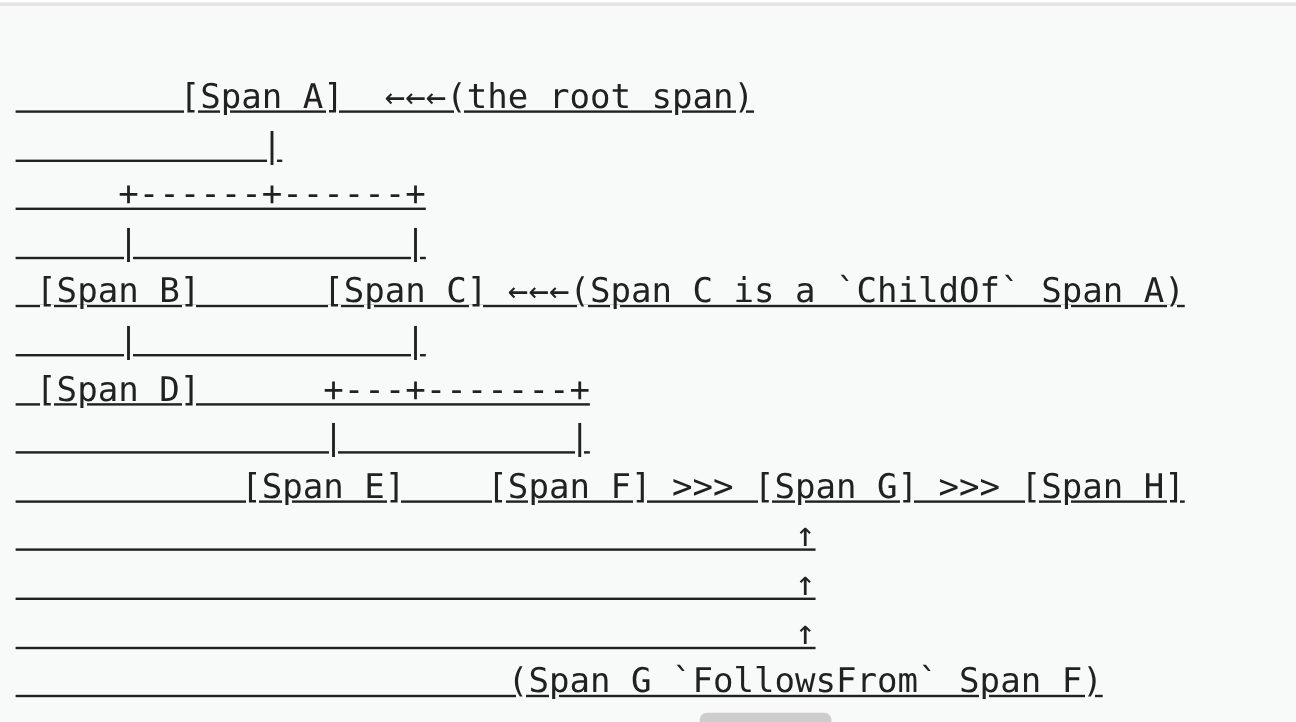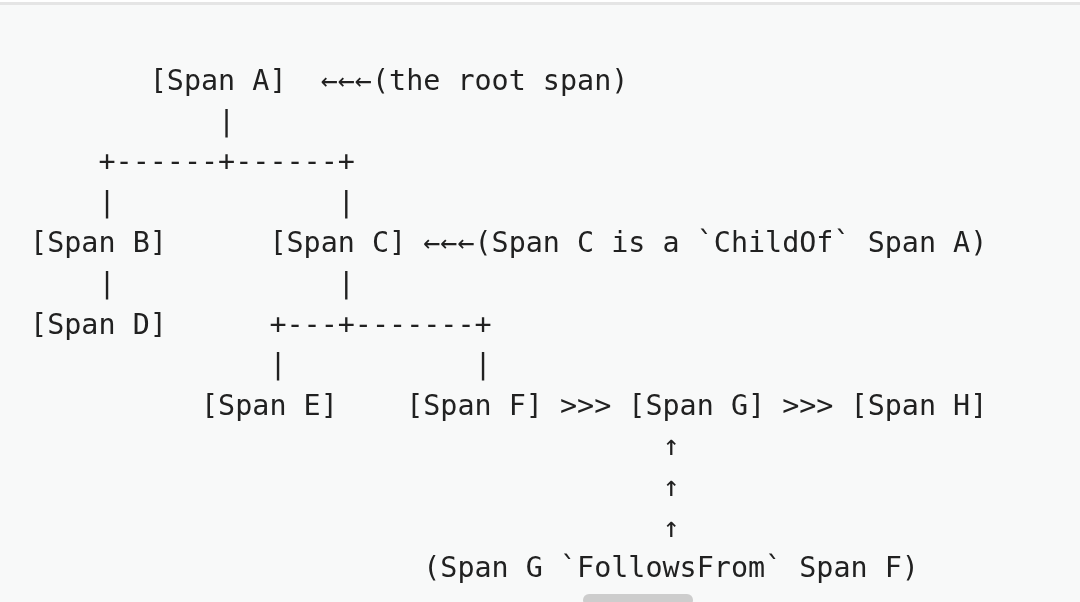--- a/index.html
+++ b/index.html
@@ -27,20 +27,21 @@
     overflow: hidden;
   }
   pre.ascii {
     margin: 0;
     padding: 56px 0 0 13px;
     font-family: "DejaVu Sans Mono", monospace;
     font-size: 28.4px;
     line-height: 40.6px;
     color: #212121;
     white-space: pre;
+    text-decoration: underline;
   }
   .watermark {
     position: absolute;
     right: 16px;
     bottom: 14px;
     font-family: "DejaVu Sans", sans-serif;
     font-size: 20px;
     color: #c9c9c9;
     letter-spacing: 1px;
     white-space: nowrap;

